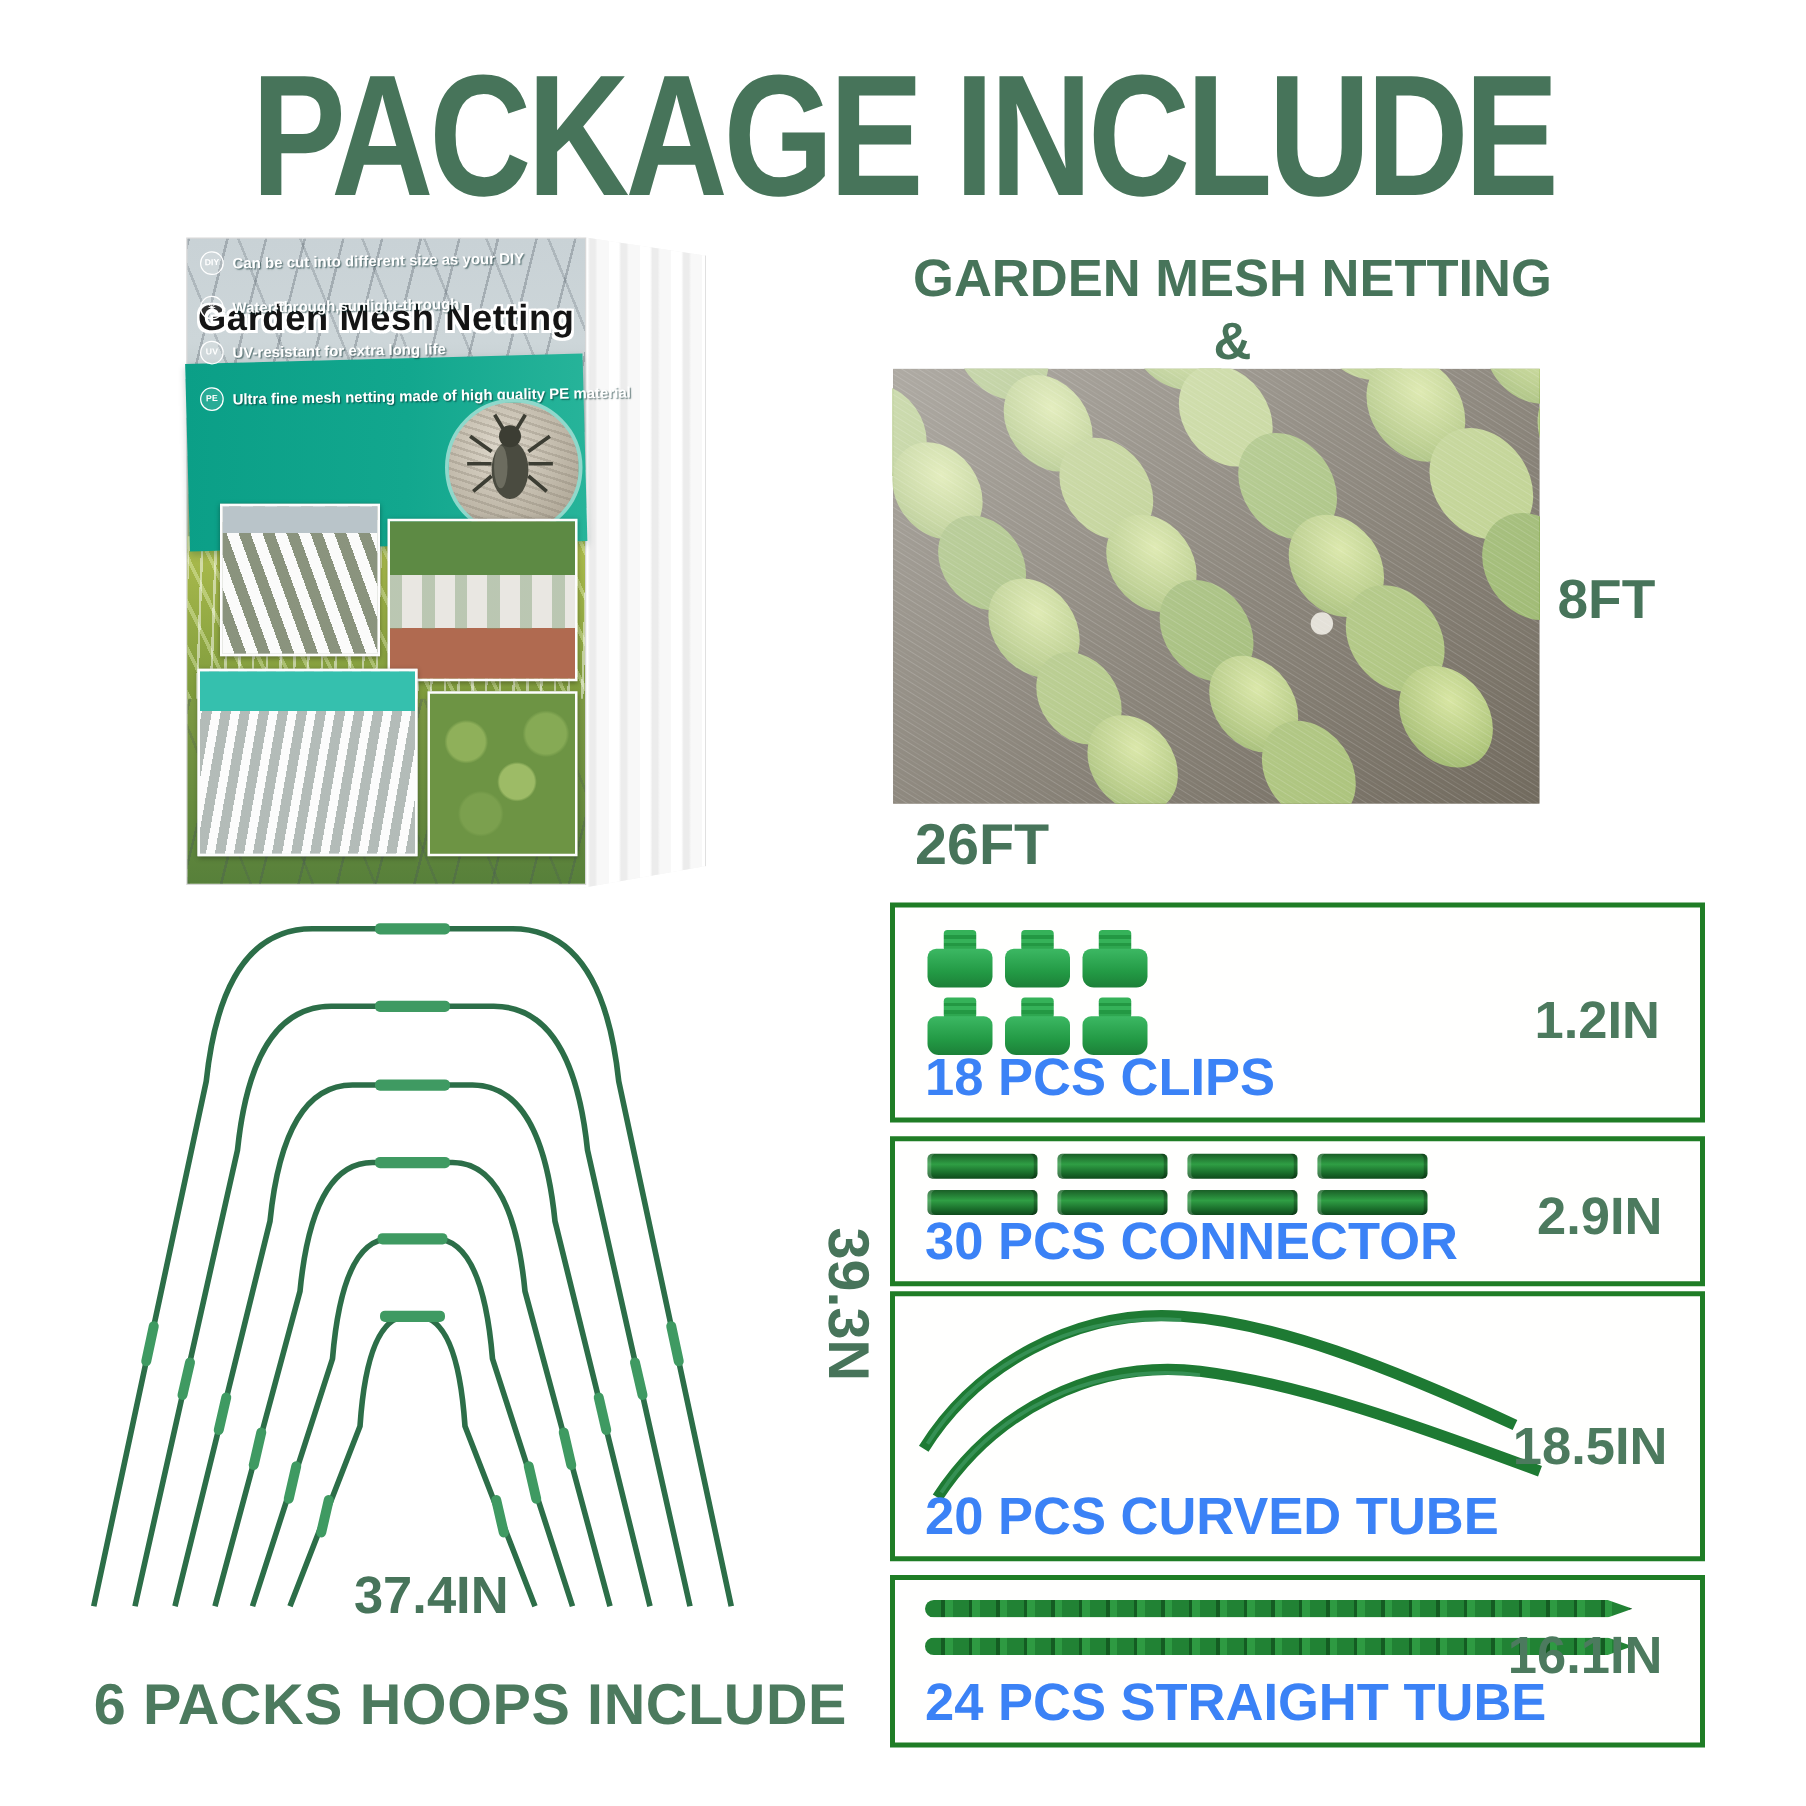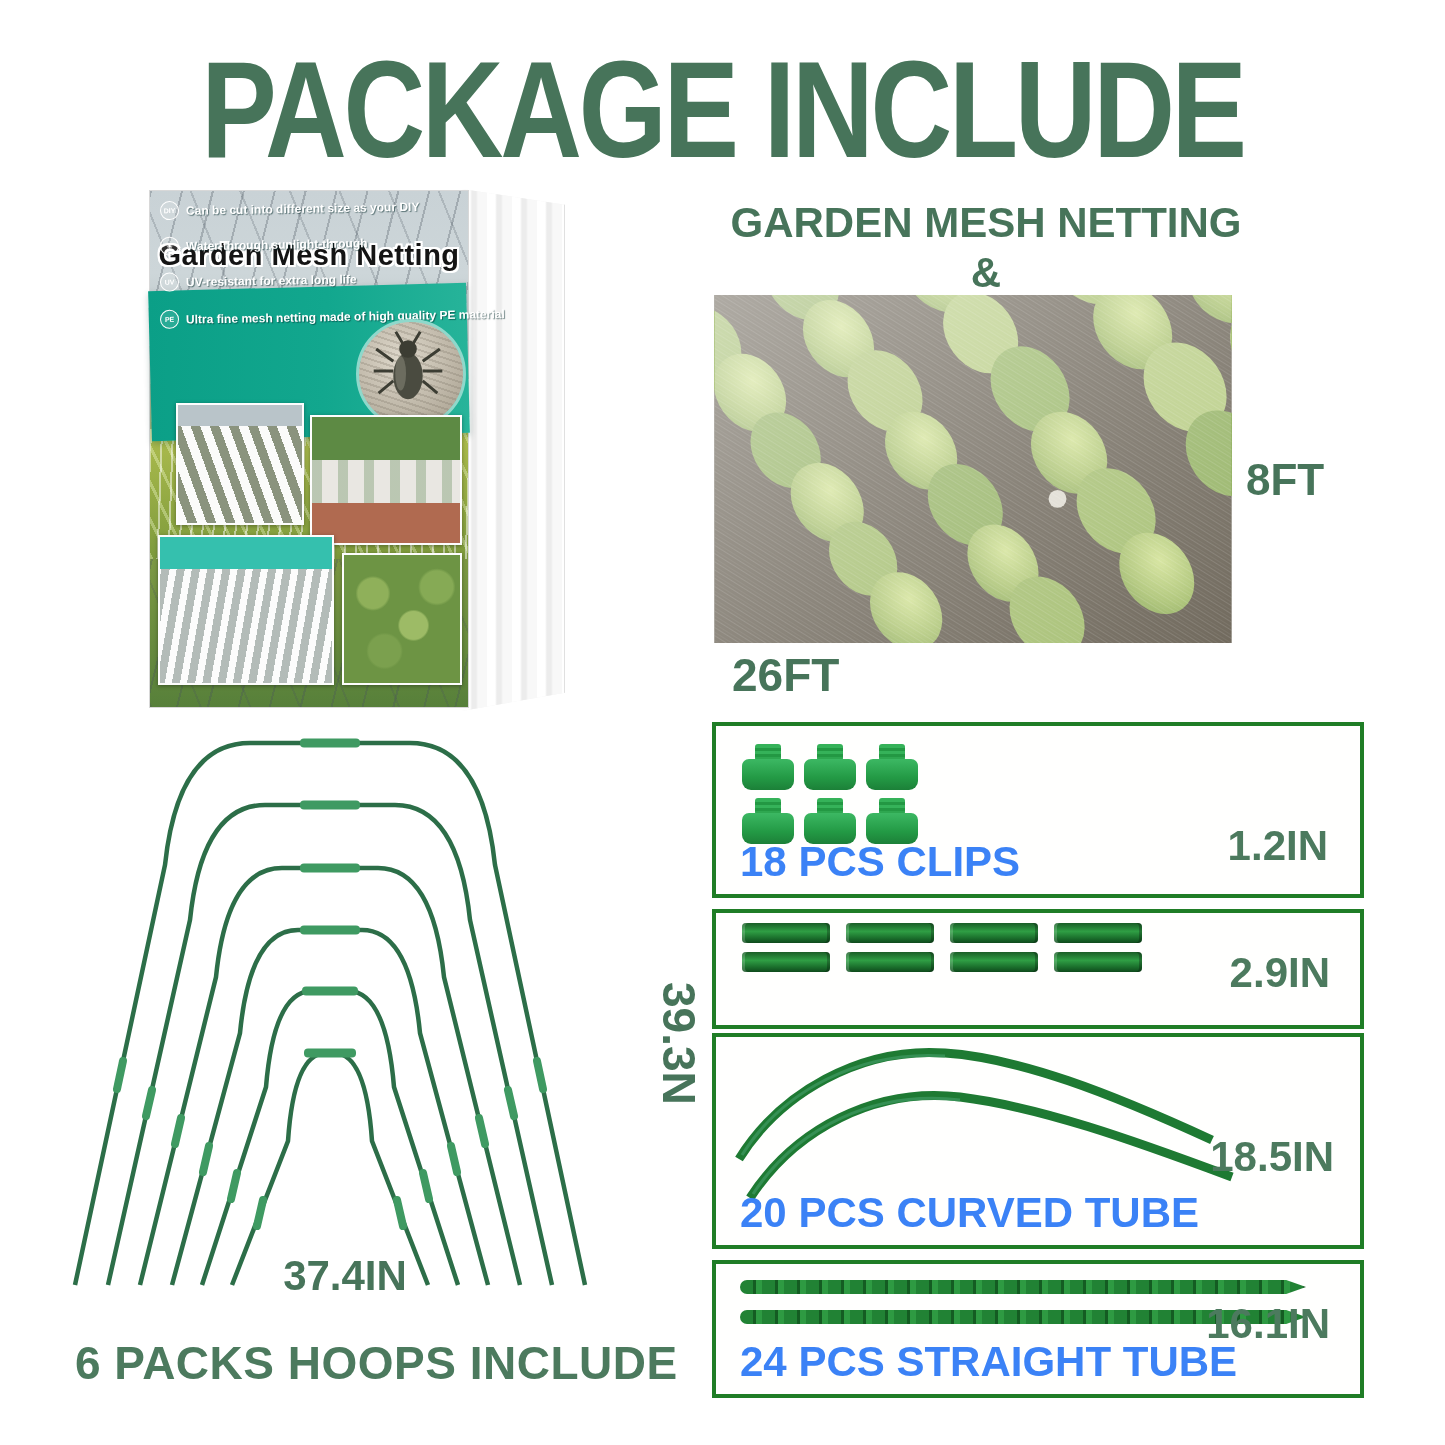--- a/index.html
+++ b/index.html
@@ -86,21 +86,21 @@
   #hoops-caption{left:75px;top:1336px;width:520px;text-align:right;font-size:46px;font-weight:bold;color:#4c7a5e;letter-spacing:.5px;white-space:nowrap;}
 
   
   .item-box{position:absolute;left:712px;width:652px;border:4px solid #1f7d26;background:#fffffe;box-sizing:border-box;}
   #box-clips{top:722px;height:176px;}
   #box-connector{top:909px;height:120px;}
   #box-curved{top:1033px;height:216px;}
   #box-straight{top:1260px;height:138px;}
   .item-label{position:absolute;left:24px;bottom:8px;font-size:42px;font-weight:bold;color:#3b82f6;white-space:nowrap;}
   .item-size{position:absolute;font-size:42px;font-weight:bold;color:#4c7a5e;white-space:nowrap;}
-  #size-clips{right:32px;top:66px;margin-top:30px;}
+  #size-clips{right:32px;top:66px;}
   #size-connector{right:30px;top:36px;}
   #size-curved{right:26px;top:96px;}
   #size-straight{right:30px;top:36px;}
 
   
   #clips-grid{position:absolute;left:26px;top:18px;display:grid;grid-template-columns:repeat(3,52px);grid-auto-rows:46px;column-gap:10px;row-gap:8px;}
   .clip{position:relative;width:52px;height:46px;}
   .clip .tab{position:absolute;left:13px;top:0;width:26px;height:17px;border-radius:3px;
     background:linear-gradient(180deg,#35b259 0 4px,#239843 4px 7px,#35b259 7px 10px,#239843 10px 13px,#2ea750 13px);}
   .clip .body{position:absolute;left:0;bottom:0;width:52px;height:31px;border-radius:7px 7px 9px 9px;
@@ -311,20 +311,21 @@
     <div id="connector-grid">
       <div class="connector"></div>
       <div class="connector"></div>
       <div class="connector"></div>
       <div class="connector"></div>
       <div class="connector"></div>
       <div class="connector"></div>
       <div class="connector"></div>
       <div class="connector"></div>
     </div>
+    <div class="item-label">30 PCS CONNECTOR</div>
     <div class="item-size" id="size-connector">2.9IN</div>
   </div>
 
   <div id="box-curved" class="item-box">
     <svg width="640" height="170" viewBox="0 0 640 170" style="position:absolute;left:4px;top:4px">
       <g fill="none" stroke="#1e7a33" stroke-width="9">
         <path d="M 19,118 C 60,52 140,6 225,12 C 300,17 390,52 492,99"></path>
         <path d="M 30,157 C 75,88 155,46 240,56 C 320,66 410,98 512,136"></path>
       </g>
       <g fill="none" stroke="#3f9a62" stroke-width="3" opacity="0.7">

